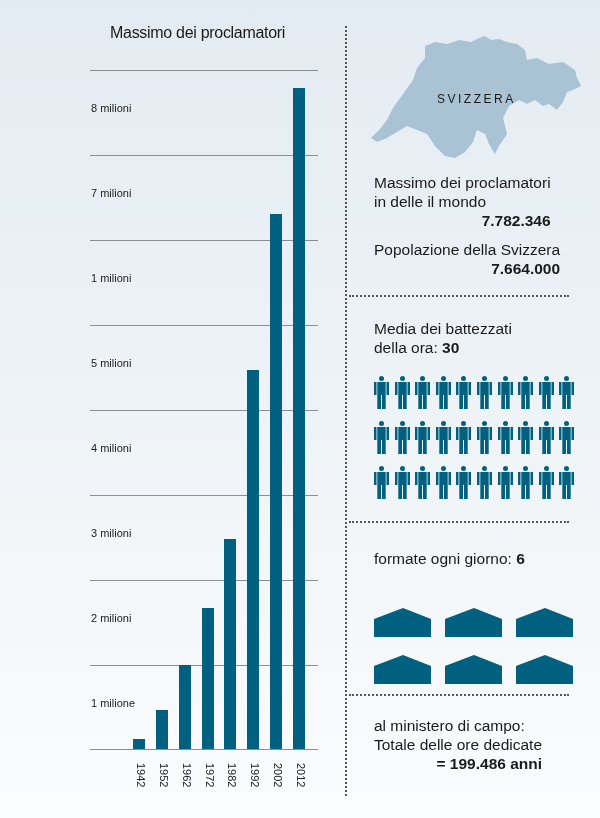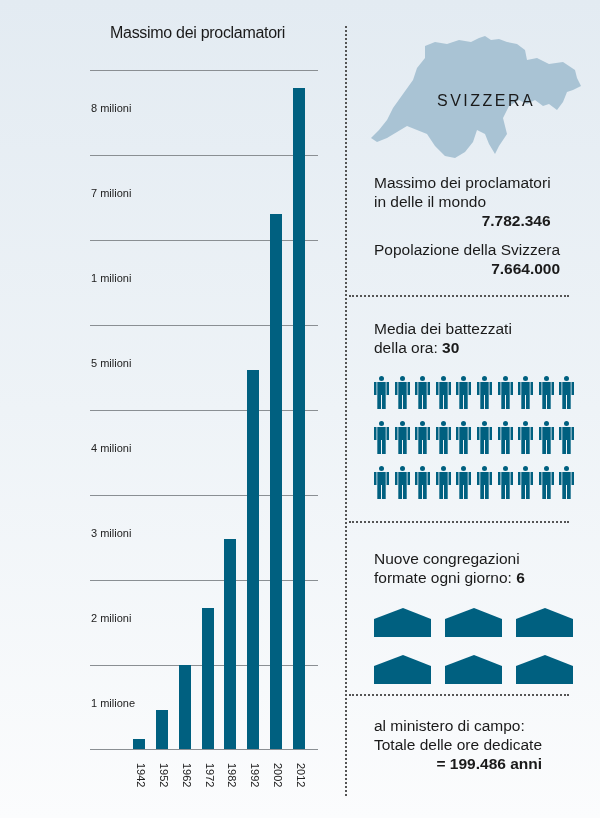--- a/index.html
+++ b/index.html
@@ -11,21 +11,21 @@
     color: #1a1a1a;
   }
   .chart-title { position:absolute; left:110px; top:24px; font-size:16px; letter-spacing:-0.3px; }
   .gridline { position:absolute; left:90px; width:228px; height:1px; background:#8a8f93; }
   .tick-label { position:absolute; left:91px; font-size:11px; color:#222;margin-top:27px; }
   .bar { position:absolute; width:12px; background:#006080; }
   .year { position:absolute; font-size:11px; color:#222; transform: rotate(90deg); transform-origin: left top; white-space:nowrap; }
   .vdivider { position:absolute; left:345px; top:26px; height:770px; border-left:2px dotted #555; }
   .hdivider { position:absolute; left:349px; width:220px; border-top:2px dotted #555; }
   .map { position:absolute; left:367px; top:34px; width:218px; height:128px; }
-  .map-label { position:absolute; left:437px; top:92px; font-size:16px; letter-spacing:2.5px; color:#1a1a1a; }
+  .map-label { position:absolute; left:437px; top:92px; font-size:12px; letter-spacing:2.5px; color:#1a1a1a; }
   .stat-text { position:absolute; left:374px; font-size:15.5px; line-height:19px; color:#1a1a1a; }
   .stat-bold { font-weight:bold;text-align:right; }
   .people { position:absolute; left:374px; top:376px; width:200px; }
   .person-row { display:flex; gap:5.6px; margin-bottom:12px; height:33px; }
   .house-grid { position:absolute; left:374px; top:608px; display:grid; grid-template-columns: 57px 57px 57px; column-gap:14px; row-gap:14px; }
 </style>
 </head>
 <body>
 
 <div>
@@ -340,21 +340,20 @@
           <rect x="3.3" y="6" width="8.4" height="13" fill="#006080"></rect>
           <rect x="3.3" y="19" width="3.7" height="14" fill="#006080"></rect>
           <rect x="8" y="19" width="3.7" height="14" fill="#006080"></rect>
         </svg></span>
     </div>
   </div>
 
 <div class="hdivider" style="top:521px"></div>
 
 <div class="stat-text" style="top:549px">
-  <div>Nuove congregazioni</div>
   <div><span>formate ogni giorno: </span><span class="stat-bold">6</span></div>
 </div>
 
 <div class="house-grid" id="houses">
     <span><svg width="57" height="29" viewBox="0 0 57 29">
         <polygon points="0,11 29,0 57,11 57,29 0,29" fill="#006080"></polygon>
       </svg></span>
     <span><svg width="57" height="29" viewBox="0 0 57 29">
         <polygon points="0,11 29,0 57,11 57,29 0,29" fill="#006080"></polygon>
       </svg></span>

